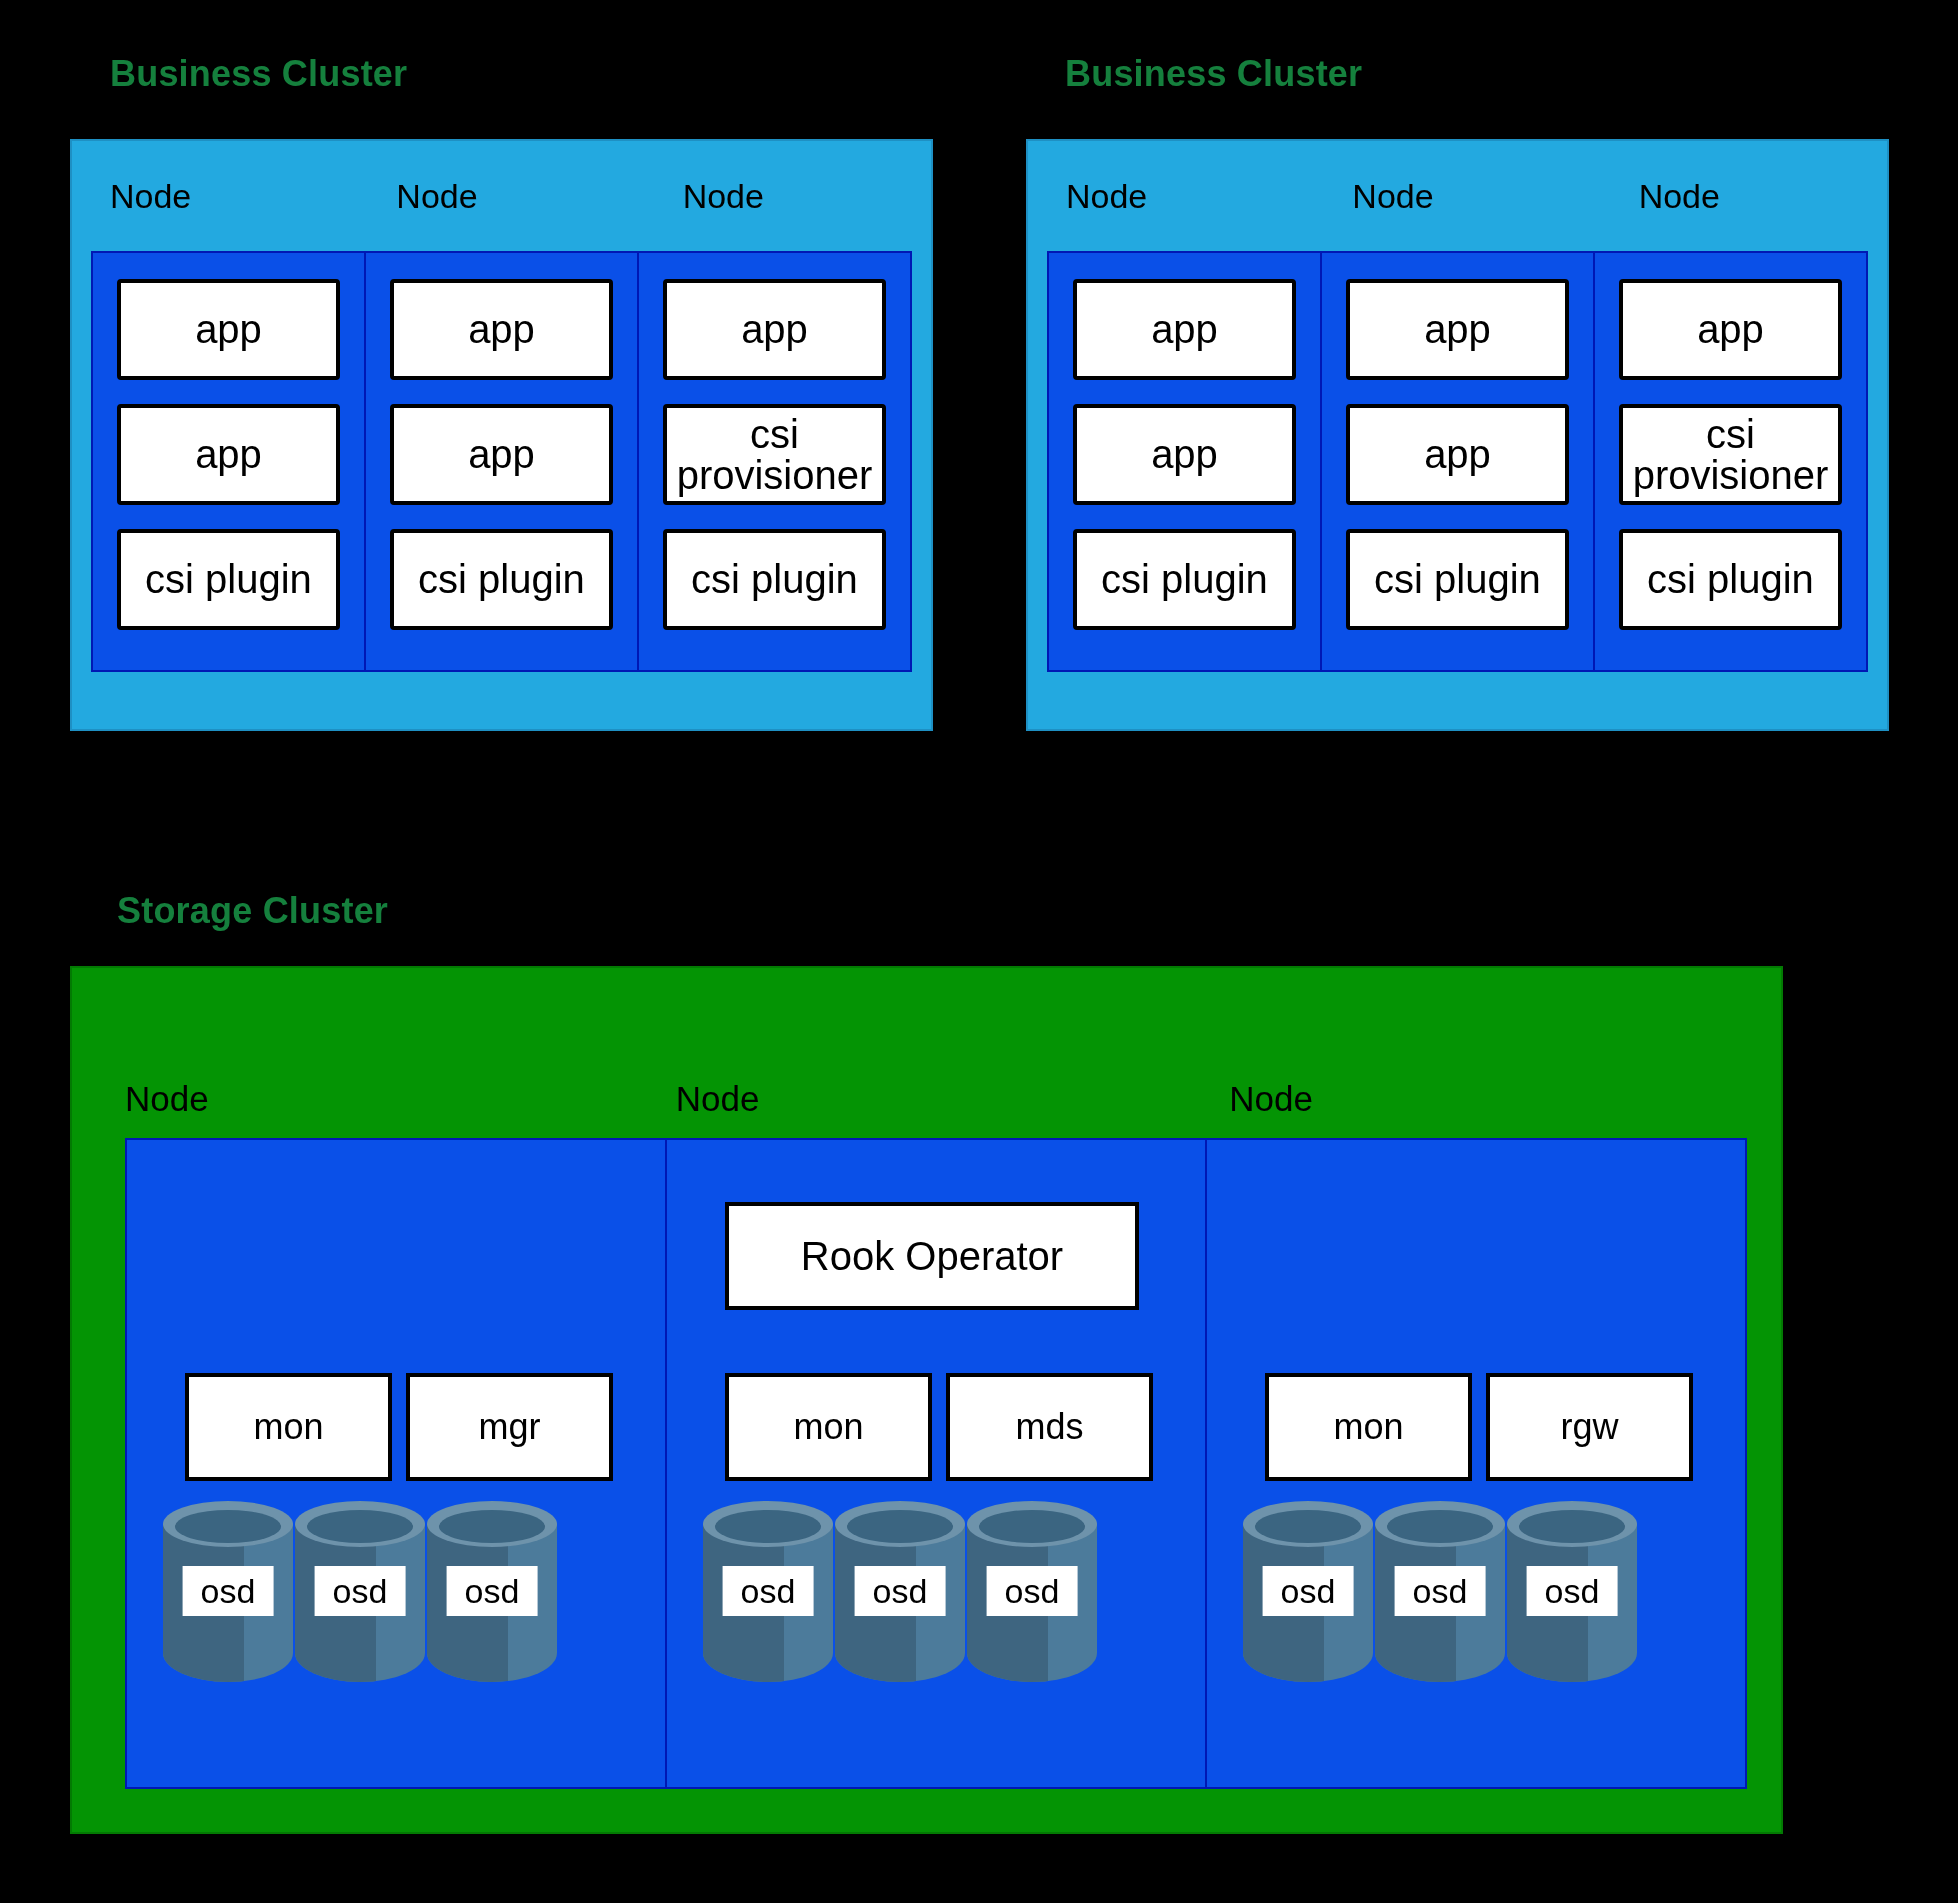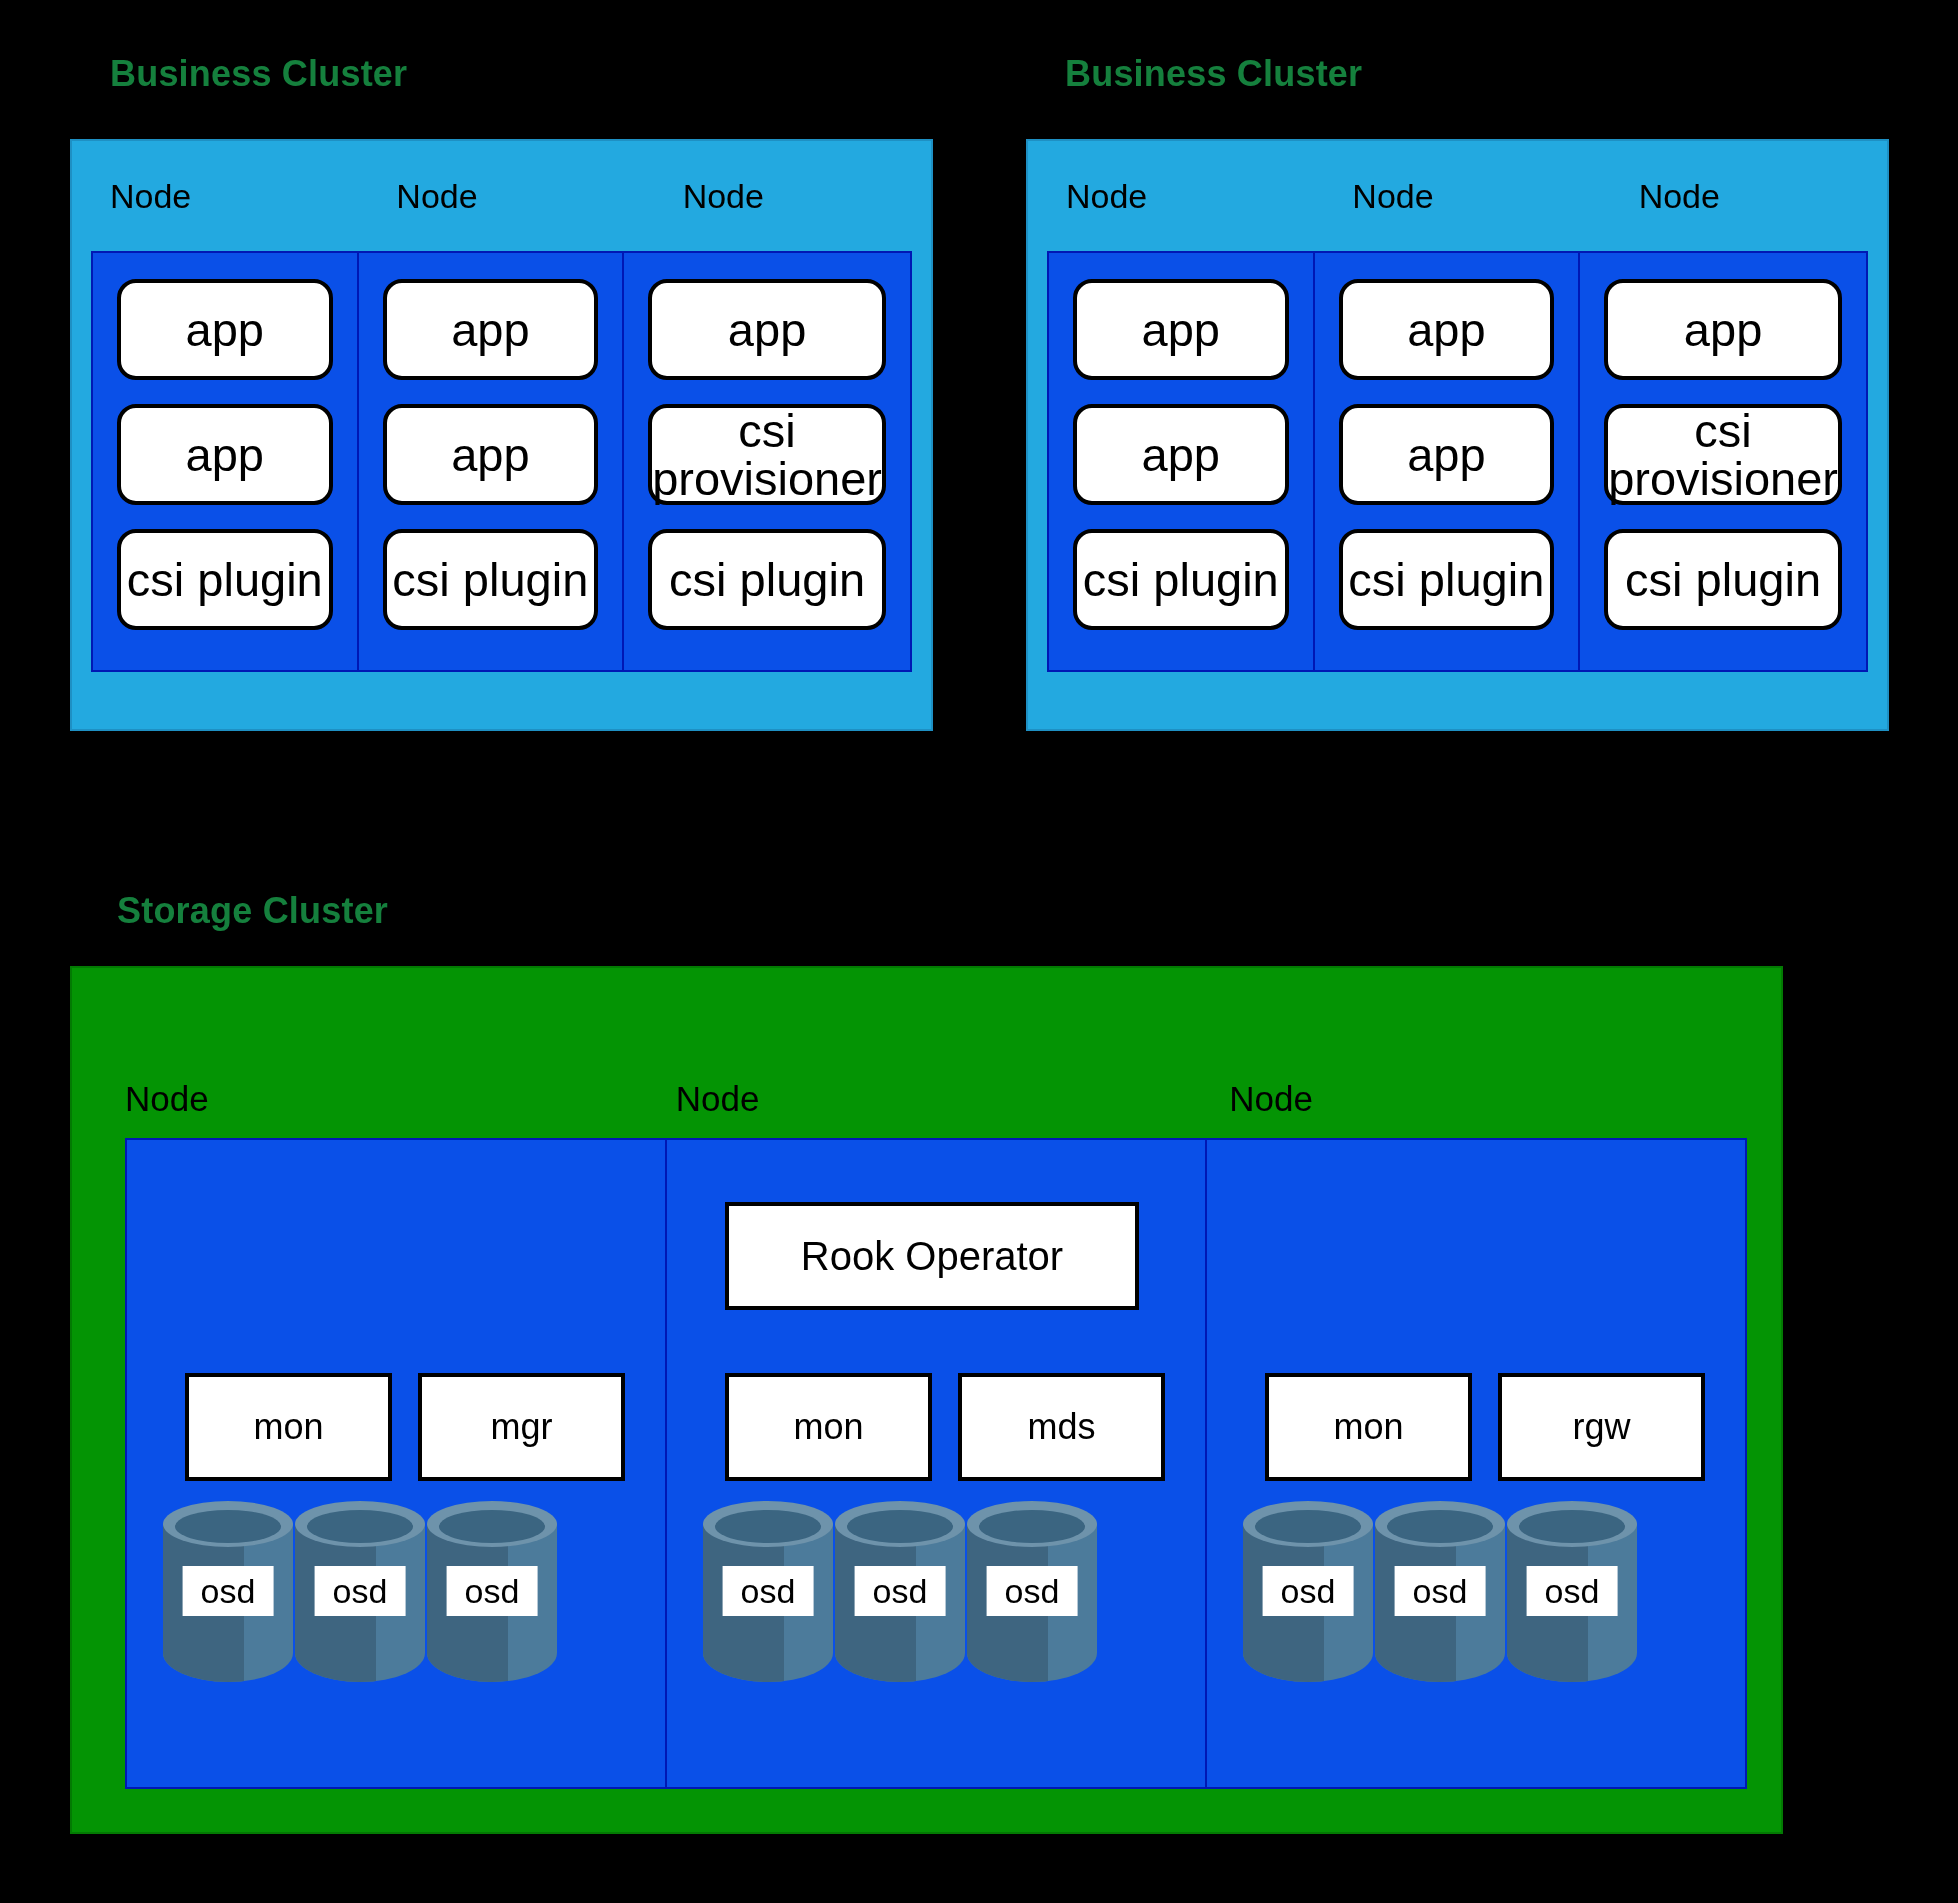--- a/index.html
+++ b/index.html
@@ -68,29 +68,29 @@
     display: flex;
     flex-direction: column;
     justify-content: flex-start;
     padding: 26px 24px 0 24px;
   }
   .biz-node:last-child { border-right: none; }
 
   .pod {
     background: #ffffff;
     border: 4.3px solid #000000;
-    border-radius: 19px;
+    border-radius: 4px;
     box-sizing: border-box;
     height: 101px;
     margin-bottom: 24px;
     display: flex;
     align-items: center;
     justify-content: center;
     text-align: center;
-    font-size: 47px;
+    font-size: 40px;
     line-height: 1.06;
     color: #000000;
   }
   .pod.two-line { line-height: 1.02; }
 
   
   .storage-cluster {
     position: absolute;
     background: #049404;
     border: 2.6px solid #037A03;
@@ -158,21 +158,21 @@
     left: 0; right: 0;
     height: 108px;
   }
   .daemon-box {
     position: absolute;
     top: 0;
     width: 207px;
     height: 108px;
   }
   .daemon-box.slot0 { left: 49px; margin-left: 9px; }
-  .daemon-box.slot1 { left: 291px; }
+  .daemon-box.slot1 { left: 279px; }
 
   
   .osd-row {
     position: absolute;
     bottom: 94px;
     left: 0; right: 0;
     height: 197px;
   }
   .osd {
     position: absolute;

